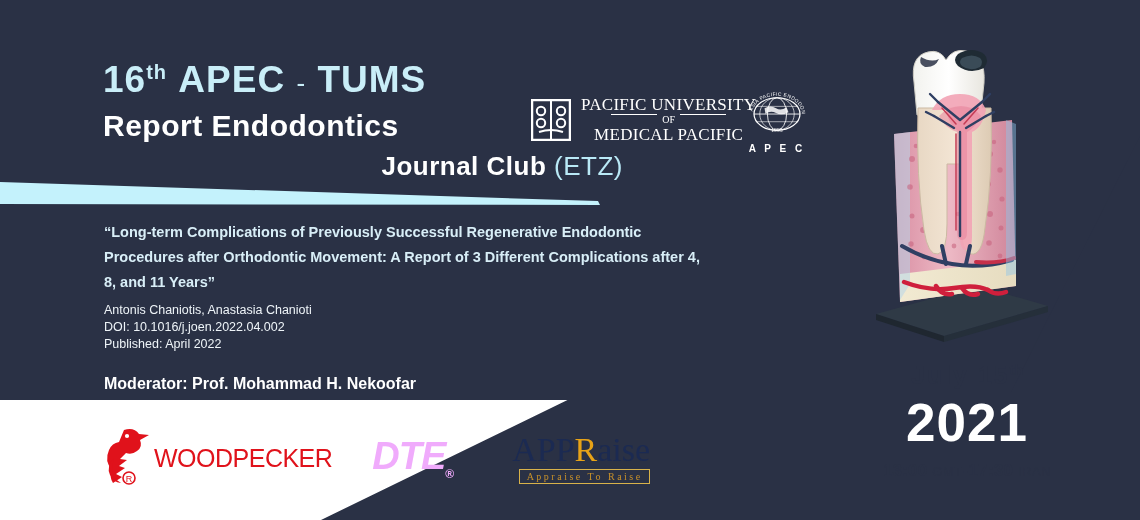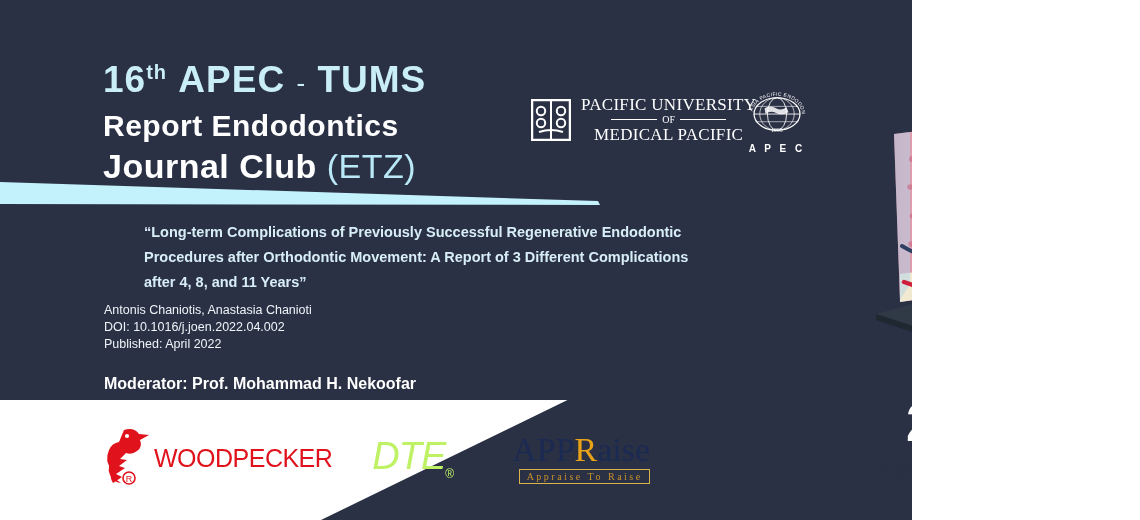--- a/index.html
+++ b/index.html
@@ -2,21 +2,21 @@
 <html><head>
 <meta charset="utf-8">
 <style>
   html,body{margin:0;padding:0;}
   body{
     font-family:"Liberation Sans", sans-serif;
     background:#ffffff;
   }
   #poster{
     position:relative;
-    width:912px;
+    width:1140px;
     height:520px;
     overflow:hidden;
     background:#2a3145;
   }
 
   .white-bottom{
     position:absolute;left:0;top:400px;width:1140px;height:120px;
     background:#ffffff;
   }
 
@@ -69,41 +69,41 @@
     font-size:37px;font-weight:bold;color:#c9eef8;letter-spacing:1px;
     line-height:44px;white-space:nowrap;
   }
   .line1 .sup{font-size:20px;vertical-align:super;}
   .line1 .dash{color:#c9eef8;font-weight:normal;font-size:26px;}
   .line2{
     font-size:30px;font-weight:bold;color:#ffffff;letter-spacing:0.5px;
     line-height:41px;white-space:nowrap;
   }
   .line3{
-    font-size:34px;font-weight:bold;color:#ffffff;letter-spacing:0.5px;
-    line-height:41px;white-space:nowrap;
+    font-size:26px;font-weight:bold;color:#ffffff;letter-spacing:0.5px;
+    line-height:41px;white-space:nowrap;text-align:right;
   }
   .line3 .etz{color:#b9e9f6;font-weight:normal;}
 
   
   .tums-logo{position:absolute;left:531px;top:95px;display:flex;align-items:center;gap:10px;}
   .tums-book{width:40px;height:42px;}
   .tums-words{color:#ffffff;text-align:center;font-family:"Liberation Serif", serif;}
   .tums-l1{font-size:17px;letter-spacing:0.3px;line-height:19px;}
-  .tums-of{display:flex;align-items:center;gap:5px;font-size:10px;line-height:11px;justify-content:center;}
+  .tums-of{display:flex;align-items:flex-start;gap:5px;font-size:10px;line-height:11px;justify-content:center;}
   .tums-of .r{display:block;height:1px;width:46px;background:#fff;}
   .tums-l2{font-size:17px;letter-spacing:0.3px;line-height:19px;}
 
   .apec-logo{position:absolute;left:744px;top:92px;width:66px;text-align:center;}
   .apec-word{color:#fff;font-size:10px;letter-spacing:3px;font-weight:bold;margin-top:1px;}
 
   
   .article{position:absolute;left:104px;top:220px;width:600px;}
   .art-title{
-    color:#d8eef7;font-size:14.5px;font-weight:bold;line-height:25px;margin-left:40px;
+    color:#d8eef7;font-size:14.5px;font-weight:bold;line-height:25px;
   }
   .art-auth{color:#eef4f8;font-size:12.5px;line-height:17px;margin-top:7px;}
   .art-doi{color:#eef4f8;font-size:12.5px;line-height:17px;}
   .art-pub{color:#eef4f8;font-size:12.5px;line-height:17px;}
   .moderator{color:#ffffff;font-size:16px;font-weight:bold;margin-top:22px;}
 
   
   .tooth-wrap{position:absolute;left:866px;top:24px;width:190px;height:320px;}
 
   
@@ -117,21 +117,21 @@
     letter-spacing:1px;line-height:56px;margin-top:3px;padding:2px 0 4px 0;
   }
   .date-time{color:#2a3145;font-size:17px;font-weight:bold;margin-top:6px;letter-spacing:0.2px;}
   .date-time .sm{font-size:13px;font-weight:normal;letter-spacing:0.5px;}
 
   
   .sponsors{position:absolute;left:100px;top:425px;display:flex;align-items:center;gap:40px;}
   .wp{display:flex;align-items:center;gap:4px;}
   .wp-text{color:#e0121b;font-size:25px;font-weight:normal;letter-spacing:-0.5px;font-family:"Liberation Sans", sans-serif;}
   .dte-text{
-    color:#bef264;font-size:38px;font-weight:normal;font-style:italic;letter-spacing:-1px;
+    color:#f0abfc;font-size:38px;font-weight:bold;font-style:italic;letter-spacing:-1px;
     font-family:"Liberation Sans", sans-serif;
   }
   .dte-reg{font-size:12px;font-style:normal;vertical-align:sub;}
   .appraise{text-align:center;}
   .ap-main{font-family:"Liberation Serif", serif;font-size:34px;color:#1b2a52;line-height:36px;position:relative;margin-left:19px;}
   .ap-main .gold{color:#e8a317;}
   .ap-tag{
     border:1px solid #d8b24a;color:#c8912a;font-size:10px;letter-spacing:2.5px;
     font-family:"Liberation Serif", serif;padding:1px 6px;margin-top:1px;margin-left:26px;
   }

